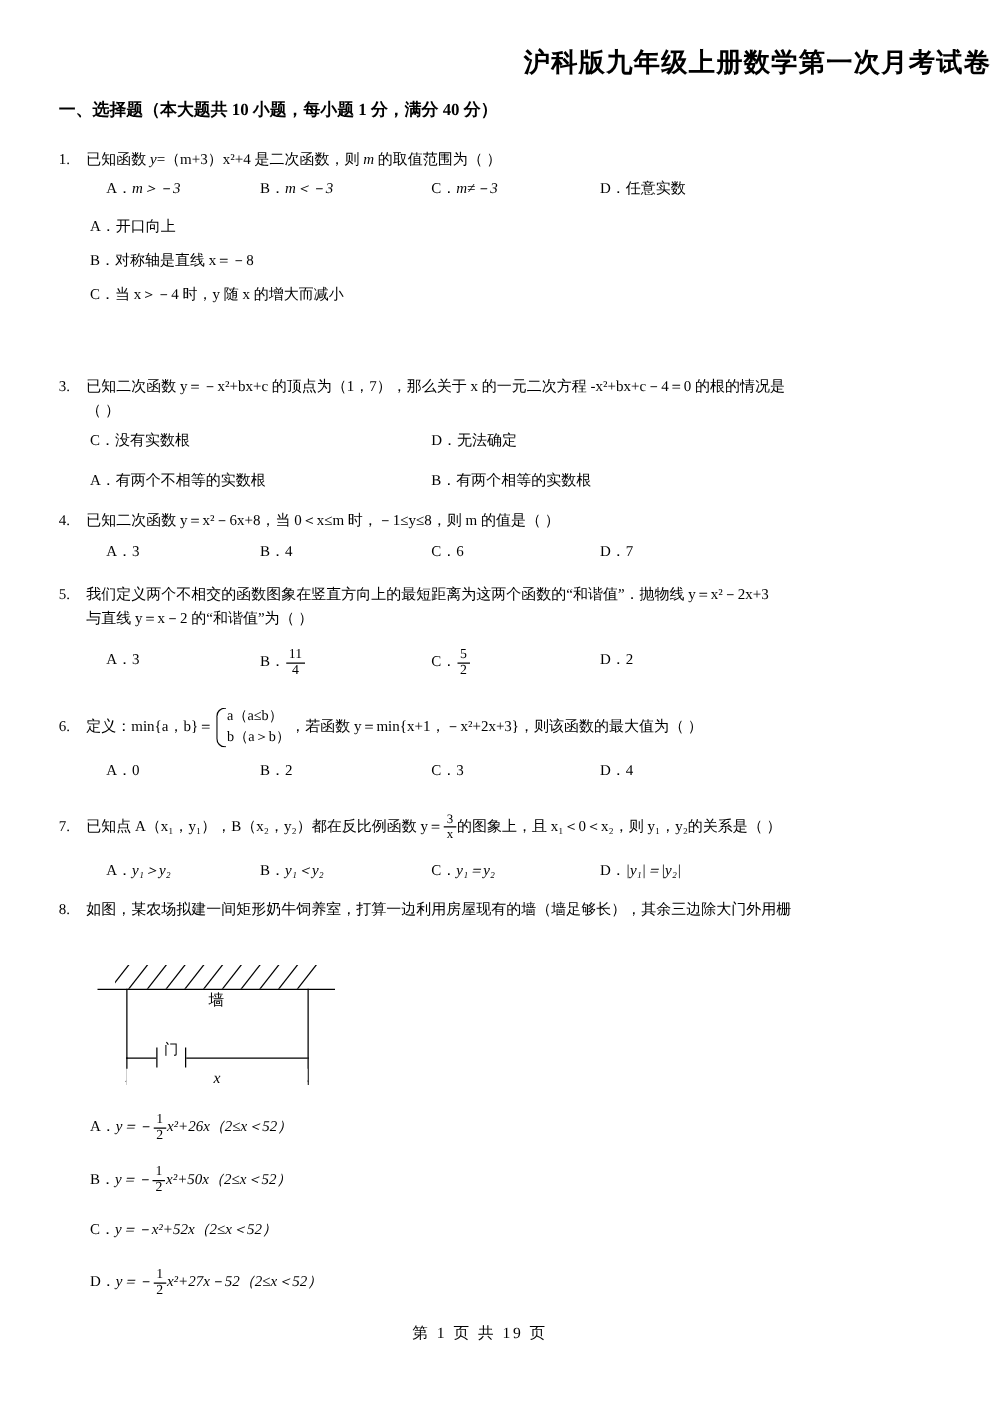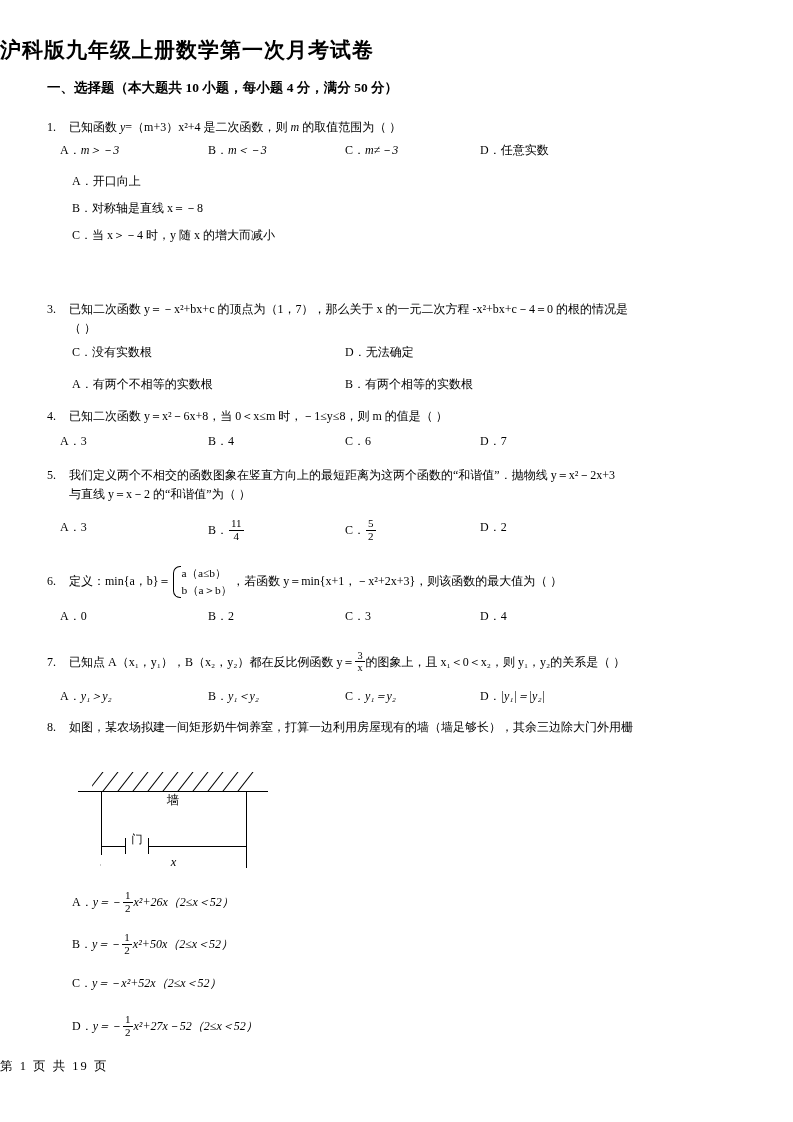--- a/index.html
+++ b/index.html
@@ -21,21 +21,21 @@
     height: 1122px;
     box-sizing: border-box;
   }
 
   
   .doc-title {
     position: absolute;
     top: 36px;
     left: 0;
     width: 793px;
-    text-align: left;
+    text-align: right;
     font-size: 21px;
     font-weight: bold;
     letter-spacing: 1px;
     font-family: "Liberation Serif", "DejaVu Serif", serif;
   }
 
   
   .section-heading {
     position: absolute;
     top: 79px;
@@ -68,21 +68,21 @@
   .optrow {
     position: relative;
     height: 22px;
     white-space: nowrap;
   }
   .opt {
     position: absolute;
     top: 0;
     white-space: nowrap;
   }
-  .c1 { left: 13px; }
+  .c1 { left: 38px; }
   .c2 { left: 161px; }
   .c3 { left: 298px; }
   .c4 { left: 433px; }
   
   .h1 { left: 25px; }
   .h2 { left: 298px; }
 
   
   .optstack {
     padding-left: 25px;
@@ -256,33 +256,33 @@
   }
   .cap-l { left: 23px;  top: 74px; height: 22px; }
   .cap-r { left: 168px; top: 74px; height: 22px; }
 
   
   .footer {
     position: absolute;
     left: 0;
     top: 1058px;
     width: 768px;
-    text-align: left;
+    text-align: center;
     font-size: 12.5px;
     letter-spacing: 2px;
   }
 </style>
 </head>
 <body>
 
 <div class="page">
 
   <div class="doc-title">沪科版九年级上册数学第一次月考试卷</div>
 
-  <div class="section-heading">一、选择题（本大题共 10 小题，每小题 4 分，满分 50 分）</div>
+  <div class="section-heading">一、选择题（本大题共 10 小题，每小题 1 分，满分 40 分）</div>
 
   <div class="q" style="top:118px">
     <div class="qline">
       <span class="qnum">1.</span><span>已知函数 </span><i>y</i><span>=（m+3）x²+4</span><span> 是二次函数，则 </span><i>m</i><span> 的取值范围为（      ）</span>
     </div>
     <div class="optrow" style="margin-top:4px">
       <span class="opt c1"><span>A．</span><i>m＞－3</i></span>
       <span class="opt c2"><span>B．</span><i>m＜－3</i></span>
       <span class="opt c3"><span>C．</span><i>m≠－3</i></span>
       <span class="opt c4"><span>D．</span><span>任意实数</span></span>

